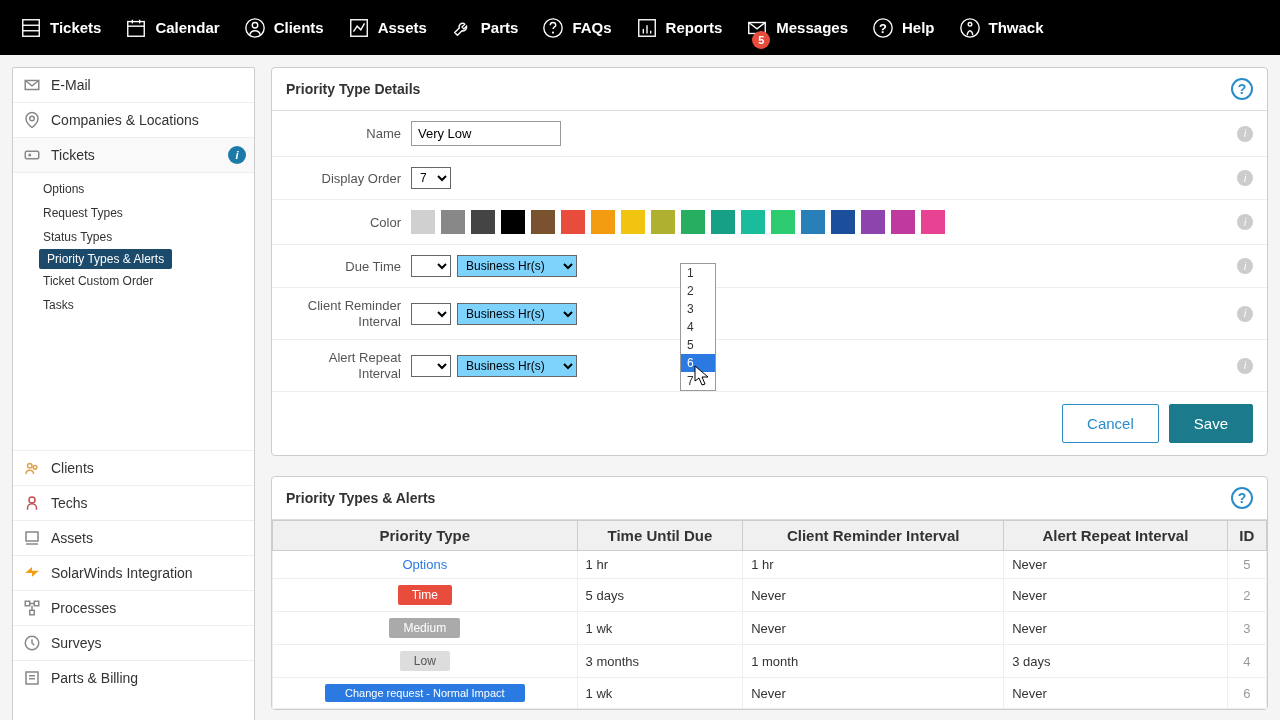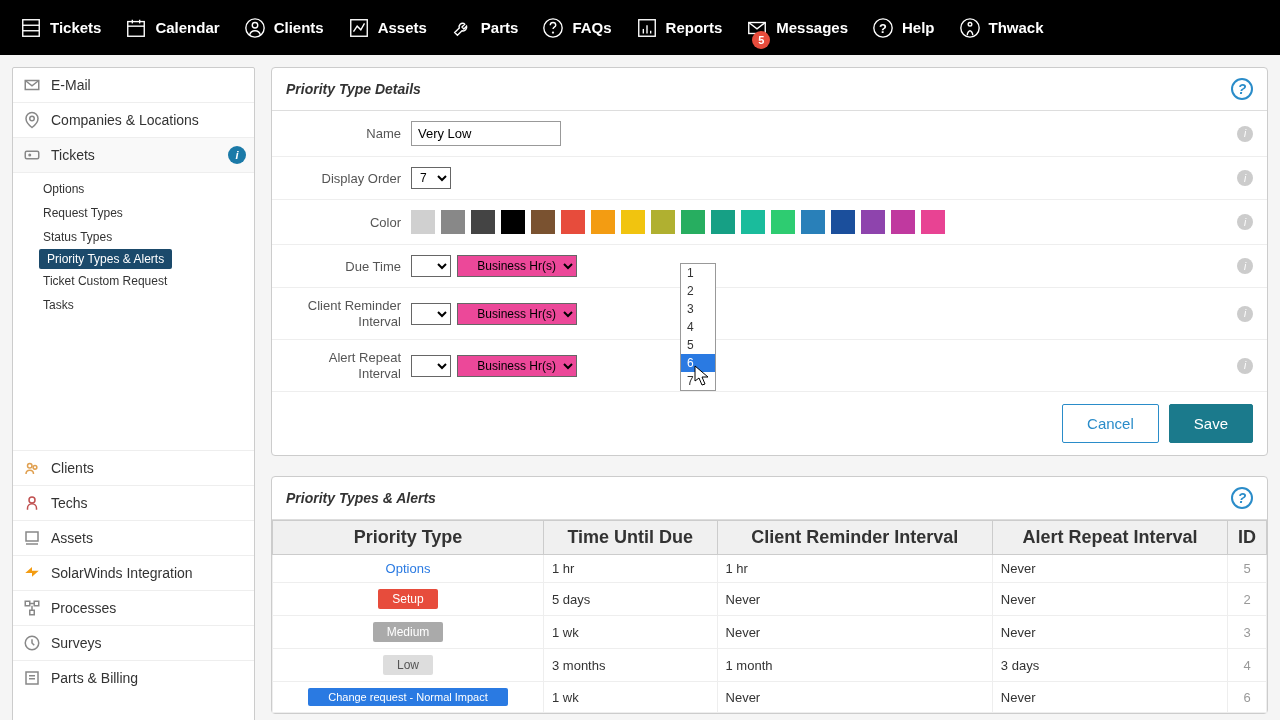--- a/index.html
+++ b/index.html
@@ -21,46 +21,46 @@
 .side-icon { width: 18px; height: 18px; margin-right: 10px; display: inline-flex; }
 .side-icon svg { width: 18px; height: 18px; }
 .side-item.expanded { background: #f9f9f9; }
 .side-info { position: absolute; right: 8px; width: 18px; height: 18px; background: #1b7aa8; border-radius: 50%; color: #fff; font-size: 11px; display: flex; align-items: center; justify-content: center; font-style: italic; font-weight: bold; }
 .sub-items { background: #fff; padding: 4px 0; }
 .sub-item { padding: 5px 10px 5px 30px; cursor: pointer; font-size: 12px; }
 .sub-item.active { background: #1b4a6b; color: #fff; display: inline-block; margin-left: 26px; padding: 3px 8px; border-radius: 2px; }
 
 .content { flex: 1; }
 .panel { background: #fff; border: 1px solid #ccc; border-radius: 4px; margin-bottom: 20px; }
-.panel-header { display: flex; justify-content: space-between; align-items: center; padding: 10px 14px; border-bottom: 1px solid #ddd; font-weight: bold; font-size: 14px; font-style: italic; }
+.panel-header { display: flex; justify-content: space-between; align-items: center; padding: 10px 14px; border-bottom: 1px solid #ddd; font-weight: bold; font-size: 14px; }
 .help-icon { width: 22px; height: 22px; border: 2px solid #2a8cc9; border-radius: 50%; color: #2a8cc9; display: flex; align-items: center; justify-content: center; font-weight: bold; cursor: pointer; }
 
 .form-row { display: flex; align-items: center; padding: 10px 14px; border-bottom: 1px solid #eee; position: relative; }
 .form-row:last-of-type { border-bottom: none; }
 .form-label { width: 115px; text-align: right; margin-right: 10px; color: #555; font-size: 13px; }
 .form-label.multi { line-height: 1.2; }
 .text-input { border: 1px solid #999; padding: 4px 6px; width: 150px; font-size: 13px; }
 .select-small { border: 1px solid #666; padding: 2px 4px; font-size: 12px; width: 40px; background: #fff; }
-.select-med { border: 1px solid #666; padding: 2px 4px; font-size: 12px; width: 120px; background: #ec4899; margin-left: 6px; text-align: right; }
+.select-med { border: 1px solid #666; padding: 2px 4px; font-size: 12px; width: 120px; background: #7dd3fc; margin-left: 6px; }
 .info-dot { position: absolute; right: 14px; width: 16px; height: 16px; background: #ccc; border-radius: 50%; color: #fff; font-size: 10px; display: flex; align-items: center; justify-content: center; font-style: italic; }
 
 .color-swatches { display: flex; gap: 6px; }
 .swatch { width: 24px; height: 24px; cursor: pointer; }
 
 .dropdown-open { position: absolute; background: #fff; border: 1px solid #999; z-index: 10; left: 408px; top: 195px; width: 36px; }
 .dd-opt { padding: 2px 6px; cursor: pointer; font-size: 12px; }
 .dd-opt.hover { background: #2a7ae2; color: #fff; }
 
 .btn-row { display: flex; justify-content: flex-end; gap: 10px; padding: 12px 14px; }
 .btn { padding: 10px 24px; font-size: 15px; border-radius: 2px; cursor: pointer; }
 .btn-cancel { background: #fff; border: 1px solid #2a8cc9; color: #2a8cc9; }
 .btn-save { background: #1b7a8c; border: 1px solid #1b7a8c; color: #fff; }
 
 .table { width: 100%; border-collapse: collapse; }
-.table th { background: #f0f0f0; border: 1px solid #ccc; padding: 6px; font-size: 18px; }
+.table th { background: #f0f0f0; border: 1px solid #ccc; padding: 6px; font-size: 15px; }
 .table td { border: 1px solid #eee; padding: 6px 8px; font-size: 13px; }
 .table td.center { text-align: center; }
 .link { color: #2a7ae2; cursor: pointer; }
 .pill { display: inline-block; padding: 3px 14px; color: #fff; border-radius: 2px; font-size: 12px; }
 .pill-high { background: #e74c3c; }
 .pill-med { background: #aaa; }
 .pill-low { background: #ddd; color: #555; }
 .pill-change { background: #2a7ae2; font-size: 11px; padding: 3px 20px; }
 
 .cursor-arrow { position: absolute; left: 422px; top: 297px; z-index: 20; pointer-events: none; }
@@ -197,21 +197,21 @@
           </svg>
         </span>
         <span>Tickets</span>
         <span class="side-info">i</span>
       </div>
     <div class="sub-items">
       <div class="sub-item">Options</div>
       <div class="sub-item">Request Types</div>
       <div class="sub-item">Status Types</div>
       <div><span class="sub-item active">Priority Types &amp; Alerts</span></div>
-      <div class="sub-item">Ticket Custom Request</div>
+      <div class="sub-item">Ticket Custom Order</div>
       <div class="sub-item">Tasks</div>
     </div>
     <div style="height:130px;border-bottom:1px solid #eee"></div>
     <div class="side-item">
         <span class="side-icon">
           <svg viewBox="0 0 24 24" fill="none" stroke="#e0a050" stroke-width="2">
             <circle cx="9" cy="9" r="3"></circle>
             <circle cx="16" cy="11" r="2.5"></circle>
             <path d="M4 20c0-3 2-5 5-5s5 2 5 5"></path>
           </svg>
@@ -379,21 +379,21 @@
           </thead>
         <tbody id="tbody">
             <tr>
               <td class="center"><span class="link">Options</span></td>
               <td>1 hr</td>
               <td>1 hr</td>
               <td>Never</td>
               <td class="center" style="color: rgb(153, 153, 153);">5</td>
             </tr>
             <tr>
-              <td class="center"><span class="pill pill-high">Setup</span></td>
+              <td class="center"><span class="pill pill-high">Time</span></td>
               <td>5 days</td>
               <td>Never</td>
               <td>Never</td>
               <td class="center" style="color: rgb(153, 153, 153);">2</td>
             </tr>
             <tr>
               <td class="center"><span class="pill pill-med">Medium</span></td>
               <td>1 wk</td>
               <td>Never</td>
               <td>Never</td>

